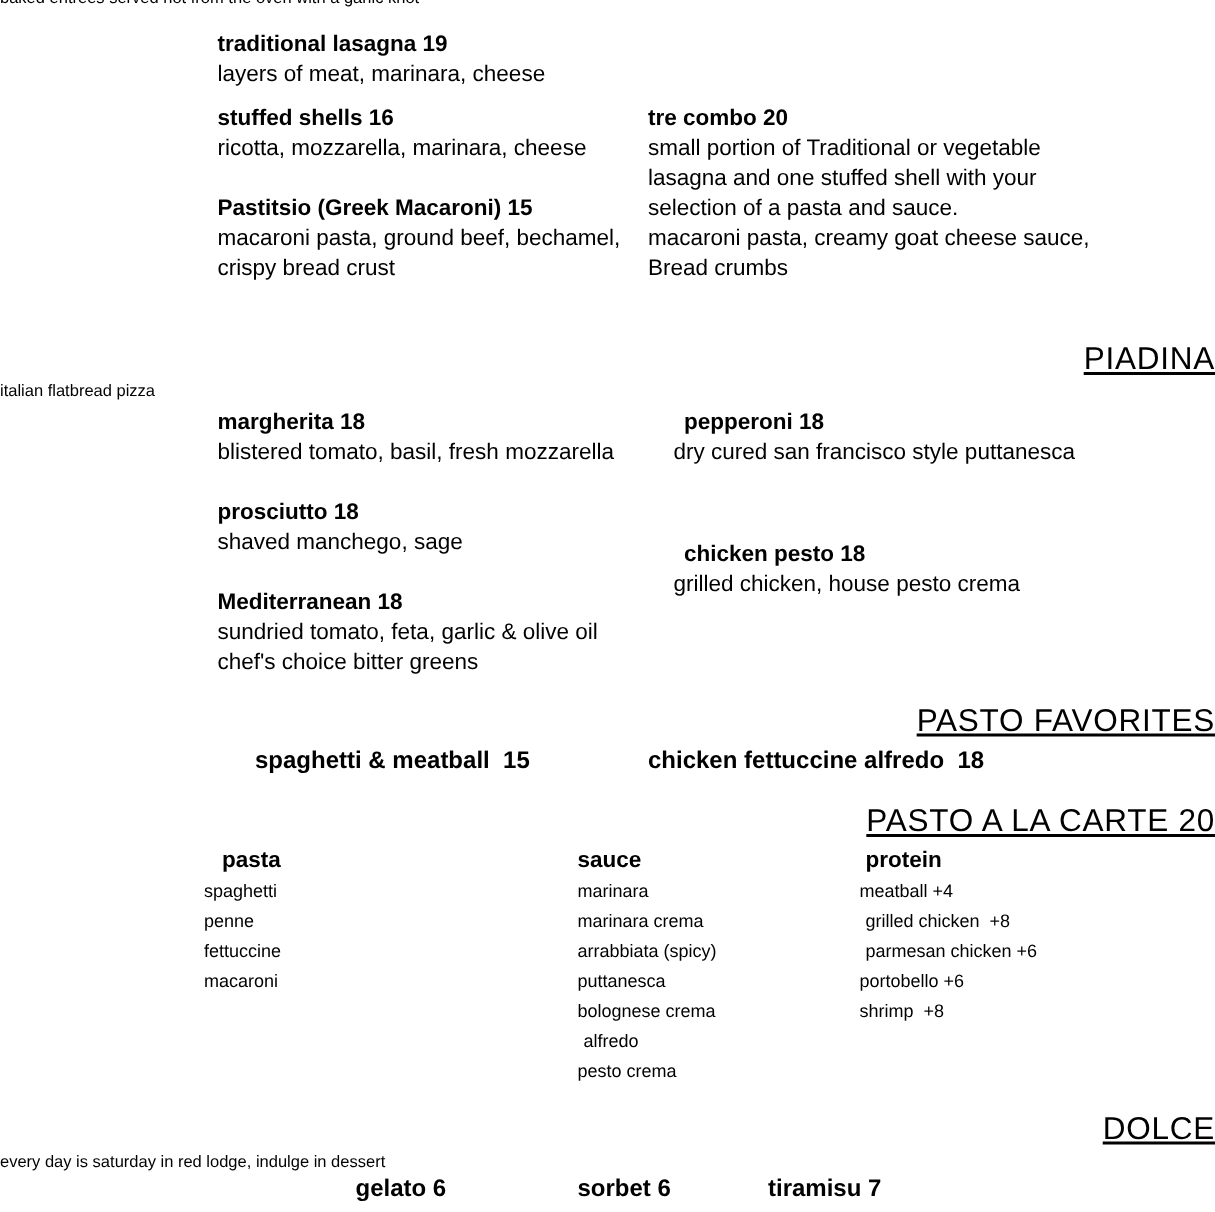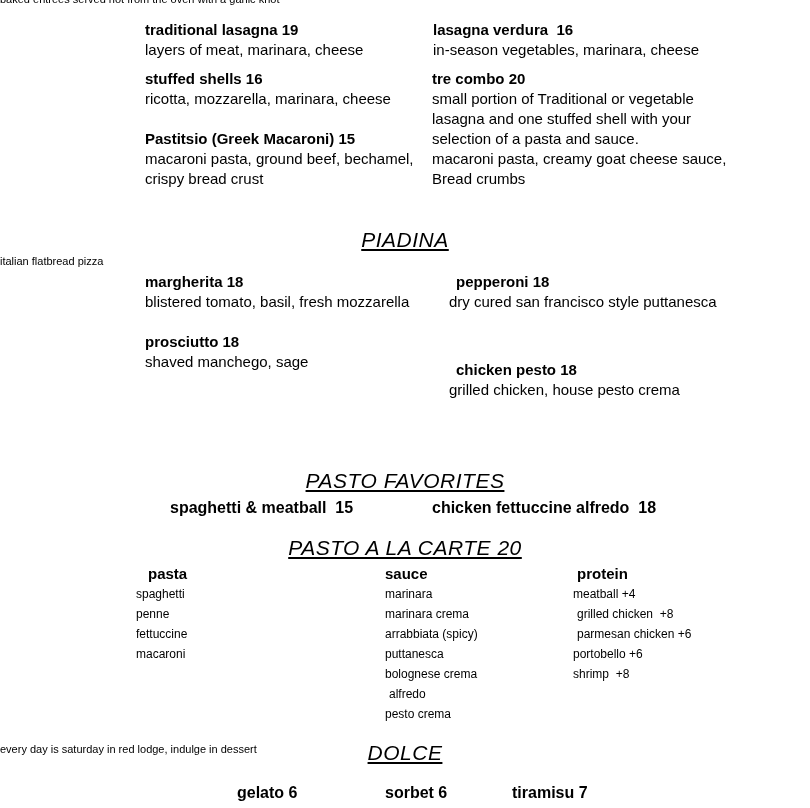--- a/index.html
+++ b/index.html
@@ -7,25 +7,24 @@
     position:relative;width:810px;height:808px;overflow:hidden;
     background:#ffffff;color:#000000;
     font-family:"Liberation Sans","DejaVu Sans",sans-serif;
   }
   .abs{position:absolute;}
   .tagline{
     left:0;width:100%;text-align:left;
     font-size:11px;line-height:13px;white-space:pre;
   }
   .heading{
-    left:0;width:100%;text-align:center;
+    left:0;width:100%;text-align:right;
     font-size:21px;line-height:22px;
     text-decoration:underline;text-underline-offset:2px;
     letter-spacing:0.5px;
-    font-style:italic;
   }
   .item-name{font-weight:bold;font-size:15px;line-height:20px;white-space:pre;}
   .item-desc{font-size:15px;line-height:20px;white-space:pre;}
   .pad7{padding-left:7px;}
   .fav{font-weight:bold;font-size:16px;line-height:20px;white-space:pre;}
   .col-header{font-weight:bold;font-size:15px;line-height:20px;white-space:pre;}
   .col-opt{font-size:12px;line-height:20px;white-space:pre;}
   .pad12{padding-left:12px;}
   .pad4{padding-left:4px;}
   .dolce-item{font-weight:bold;font-size:16px;line-height:20px;white-space:pre;}
@@ -43,24 +42,20 @@
   </div>
   <div class="abs" style="left:145px;top:69px;">
     <div class="item-name">stuffed shells 16</div>
     <div class="item-desc">ricotta, mozzarella, marinara, cheese</div>
   </div>
   <div class="abs" style="left:145px;top:129px;">
     <div class="item-name">Pastitsio (Greek Macaroni) 15</div>
     <div class="item-desc">macaroni pasta, ground beef, bechamel,
 crispy bread crust</div>
   </div>
-  <div class="abs" style="left:433px;top:20px;">
-    <div class="item-name">lasagna verdura  16</div>
-    <div class="item-desc">in-season vegetables, marinara, cheese</div>
-  </div>
   <div class="abs" style="left:432px;top:69px;">
     <div class="item-name">tre combo 20</div>
     <div class="item-desc">small portion of Traditional or vegetable
 lasagna and one stuffed shell with your
 selection of a pasta and sauce.</div>
   </div>
   <div class="abs" style="left:432px;top:149px;">
     <div class="item-desc">macaroni pasta, creamy goat cheese sauce,
 Bread crumbs</div>
   </div>
@@ -76,20 +71,25 @@
     <div class="item-name pad7">pepperoni 18</div>
     <div class="item-desc">dry cured san francisco style puttanesca</div>
   </div>
   <div class="abs" style="left:145px;top:332px;">
     <div class="item-name">prosciutto 18</div>
     <div class="item-desc">shaved manchego, sage</div>
   </div>
   <div class="abs" style="left:449px;top:332px;margin-top:28px;">
     <div class="item-name pad7">chicken pesto 18</div>
     <div class="item-desc">grilled chicken, house pesto crema</div>
+  </div>
+  <div class="abs" style="left:145px;top:392px;">
+    <div class="item-name">Mediterranean 18</div>
+    <div class="item-desc">sundried tomato, feta, garlic &amp; olive oil
+chef's choice bitter greens</div>
   </div>
 
   <div class="abs heading" style="top:470px;">PASTO FAVORITES</div>
   <div class="abs fav" style="left:158px;top:498px;margin-left:12px;">spaghetti &amp; meatball  15</div>
   <div class="abs fav" style="left:432px;top:498px;">chicken fettuccine alfredo  18</div>
 
   <div class="abs heading" style="top:537px;">PASTO A LA CARTE 20</div>
 
   <div class="abs" style="left:136px;top:564px;">
     <div class="col-header pad12">pasta</div>
@@ -113,18 +113,18 @@
   <div class="abs" style="left:573px;top:564px;">
     <div class="col-header pad4">protein</div>
     <div class="col-opt">meatball +4</div>
     <div class="col-opt pad4">grilled chicken  +8</div>
     <div class="col-opt pad4">parmesan chicken +6</div>
     <div class="col-opt">portobello +6</div>
     <div class="col-opt">shrimp  +8</div>
   </div>
 
   <div class="abs heading" style="top:742px;">DOLCE</div>
-  <div class="abs tagline" style="top:743px;">every day is saturday in red lodge, indulge in dessert</div>
+  <div class="abs tagline" style="top:769px;">every day is saturday in red lodge, indulge in dessert</div>
   <div class="abs dolce-item" style="left:237px;top:783px;">gelato 6</div>
   <div class="abs dolce-item" style="left:385px;top:783px;">sorbet 6</div>
   <div class="abs dolce-item" style="left:512px;top:783px;">tiramisu 7</div>
 
 </div>
 
 </body></html>

